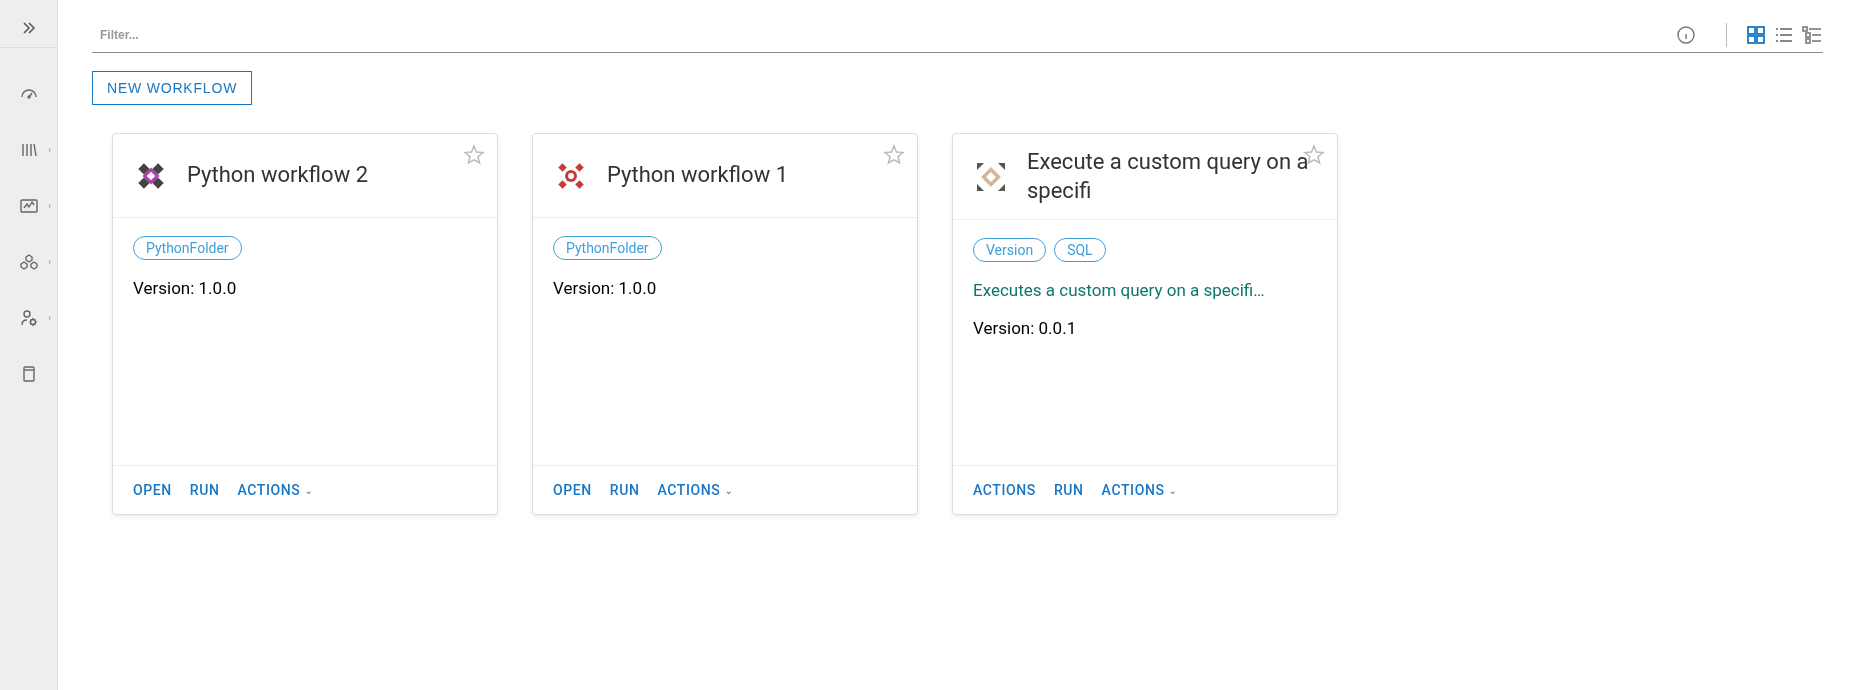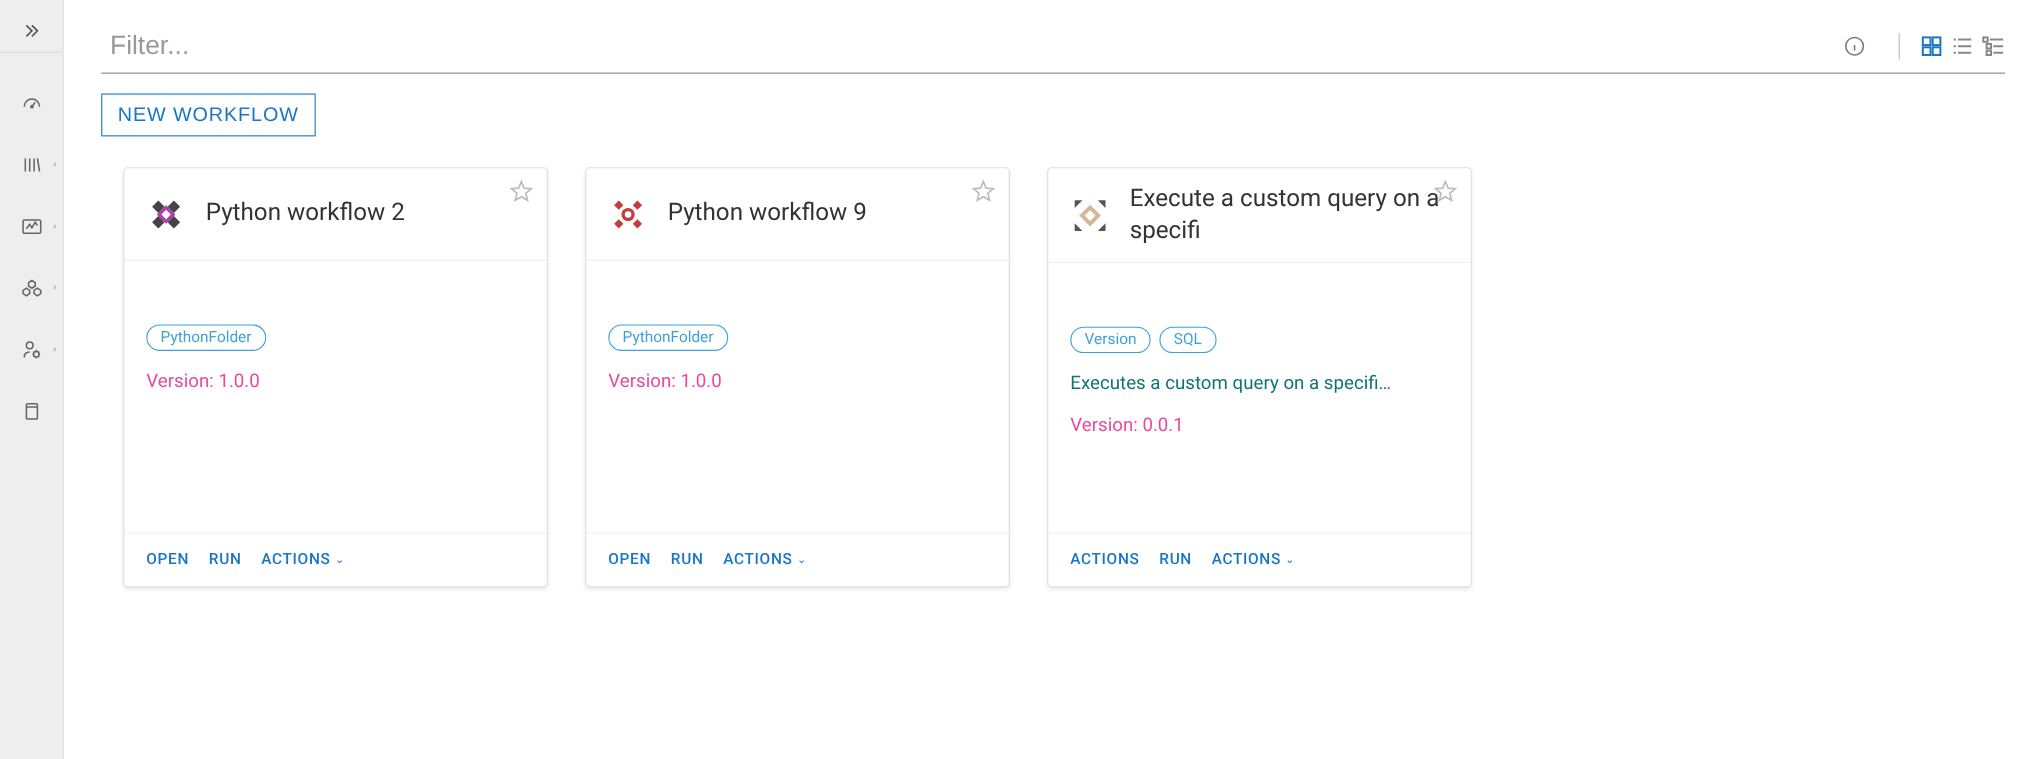--- a/index.html
+++ b/index.html
@@ -90,24 +90,25 @@
       align-items: center;
       border-bottom: 1px solid #888;
       margin-bottom: 18px;
       padding-bottom: 4px;
       position: relative;
     }
     .filter-input {
       flex: 1;
       border: none;
       outline: none;
-      font-size: 24px;
+      font-size: 12px;
       padding: 6px 8px;
       color: #555;
       background: transparent;
+      font-weight: bold;
     }
     .filter-input::placeholder { color: #999; }
     .info-icon {
       color: #777;
       margin-right: 12px;
       cursor: pointer;
     }
     .vdivider {
       height: 24px;
       border-left: 1px solid #bbb;
@@ -124,21 +125,21 @@
       display: flex;
       align-items: center;
     }
     .view-toggle.active { color: #1976c5; }
 
     .new-wf-btn {
       padding: 8px 14px;
       border: 1px solid #1976c5;
       background: #fff;
       color: #1976c5;
-      font-size: 18px;
+      font-size: 14px;
       font-weight: 500;
       letter-spacing: 0.8px;
       cursor: pointer;
       align-self: flex-start;
       margin-bottom: 28px;
     }
 
     
     .cards {
       display: flex;
@@ -194,32 +195,31 @@
       gap: 18px;
     }
     .tag-row { display: flex; gap: 8px; flex-wrap: wrap; }
     .tag {
       padding: 3px 12px;
       border: 1px solid #3fa0d9;
       border-radius: 12px;
       color: #3fa0d9;
       font-size: 14px;
       background: #fff;
-      margin-top: 40px;
     }
     .card-desc {
       font-size: 17px;
       color: #0f766e;
       white-space: nowrap;
       overflow: hidden;
       text-overflow: ellipsis;
     }
     .card-version {
       font-size: 17px;
-      color: #ec4899;
+      color: #000000;
     }
     .card-foot {
       border-top: 1px solid #eee;
       padding: 16px 20px;
       display: flex;
       gap: 18px;
       align-items: flex-end;
     }
     .card-action {
       color: #1976c5;
@@ -381,21 +381,21 @@
             <g transform="translate(20,20)">
               <circle r="6" fill="#c63c3c"></circle>
               <circle r="3" fill="#fff"></circle>
               <rect x="-15" y="-3" width="6" height="6" fill="#c63c3c" transform="rotate(45)"></rect>
               <rect x="9" y="-3" width="6" height="6" fill="#c63c3c" transform="rotate(45)"></rect>
               <rect x="-3" y="-15" width="6" height="6" fill="#c63c3c" transform="rotate(45)"></rect>
               <rect x="-3" y="9" width="6" height="6" fill="#c63c3c" transform="rotate(45)"></rect>
             </g>
           </svg>
         </div>
-        <div class="card-title">Python workflow 9</div>
+        <div class="card-title">Python workflow 1</div>
       </div>
       <div class="card-body">
         <div class="tag-row">
           <span class="tag">PythonFolder</span>
         </div>
         <div class="card-version">Version: 1.0.0</div>
       </div>
       <div class="card-foot">
         <span class="card-action">OPEN</span>
         <span class="card-action">RUN</span>

